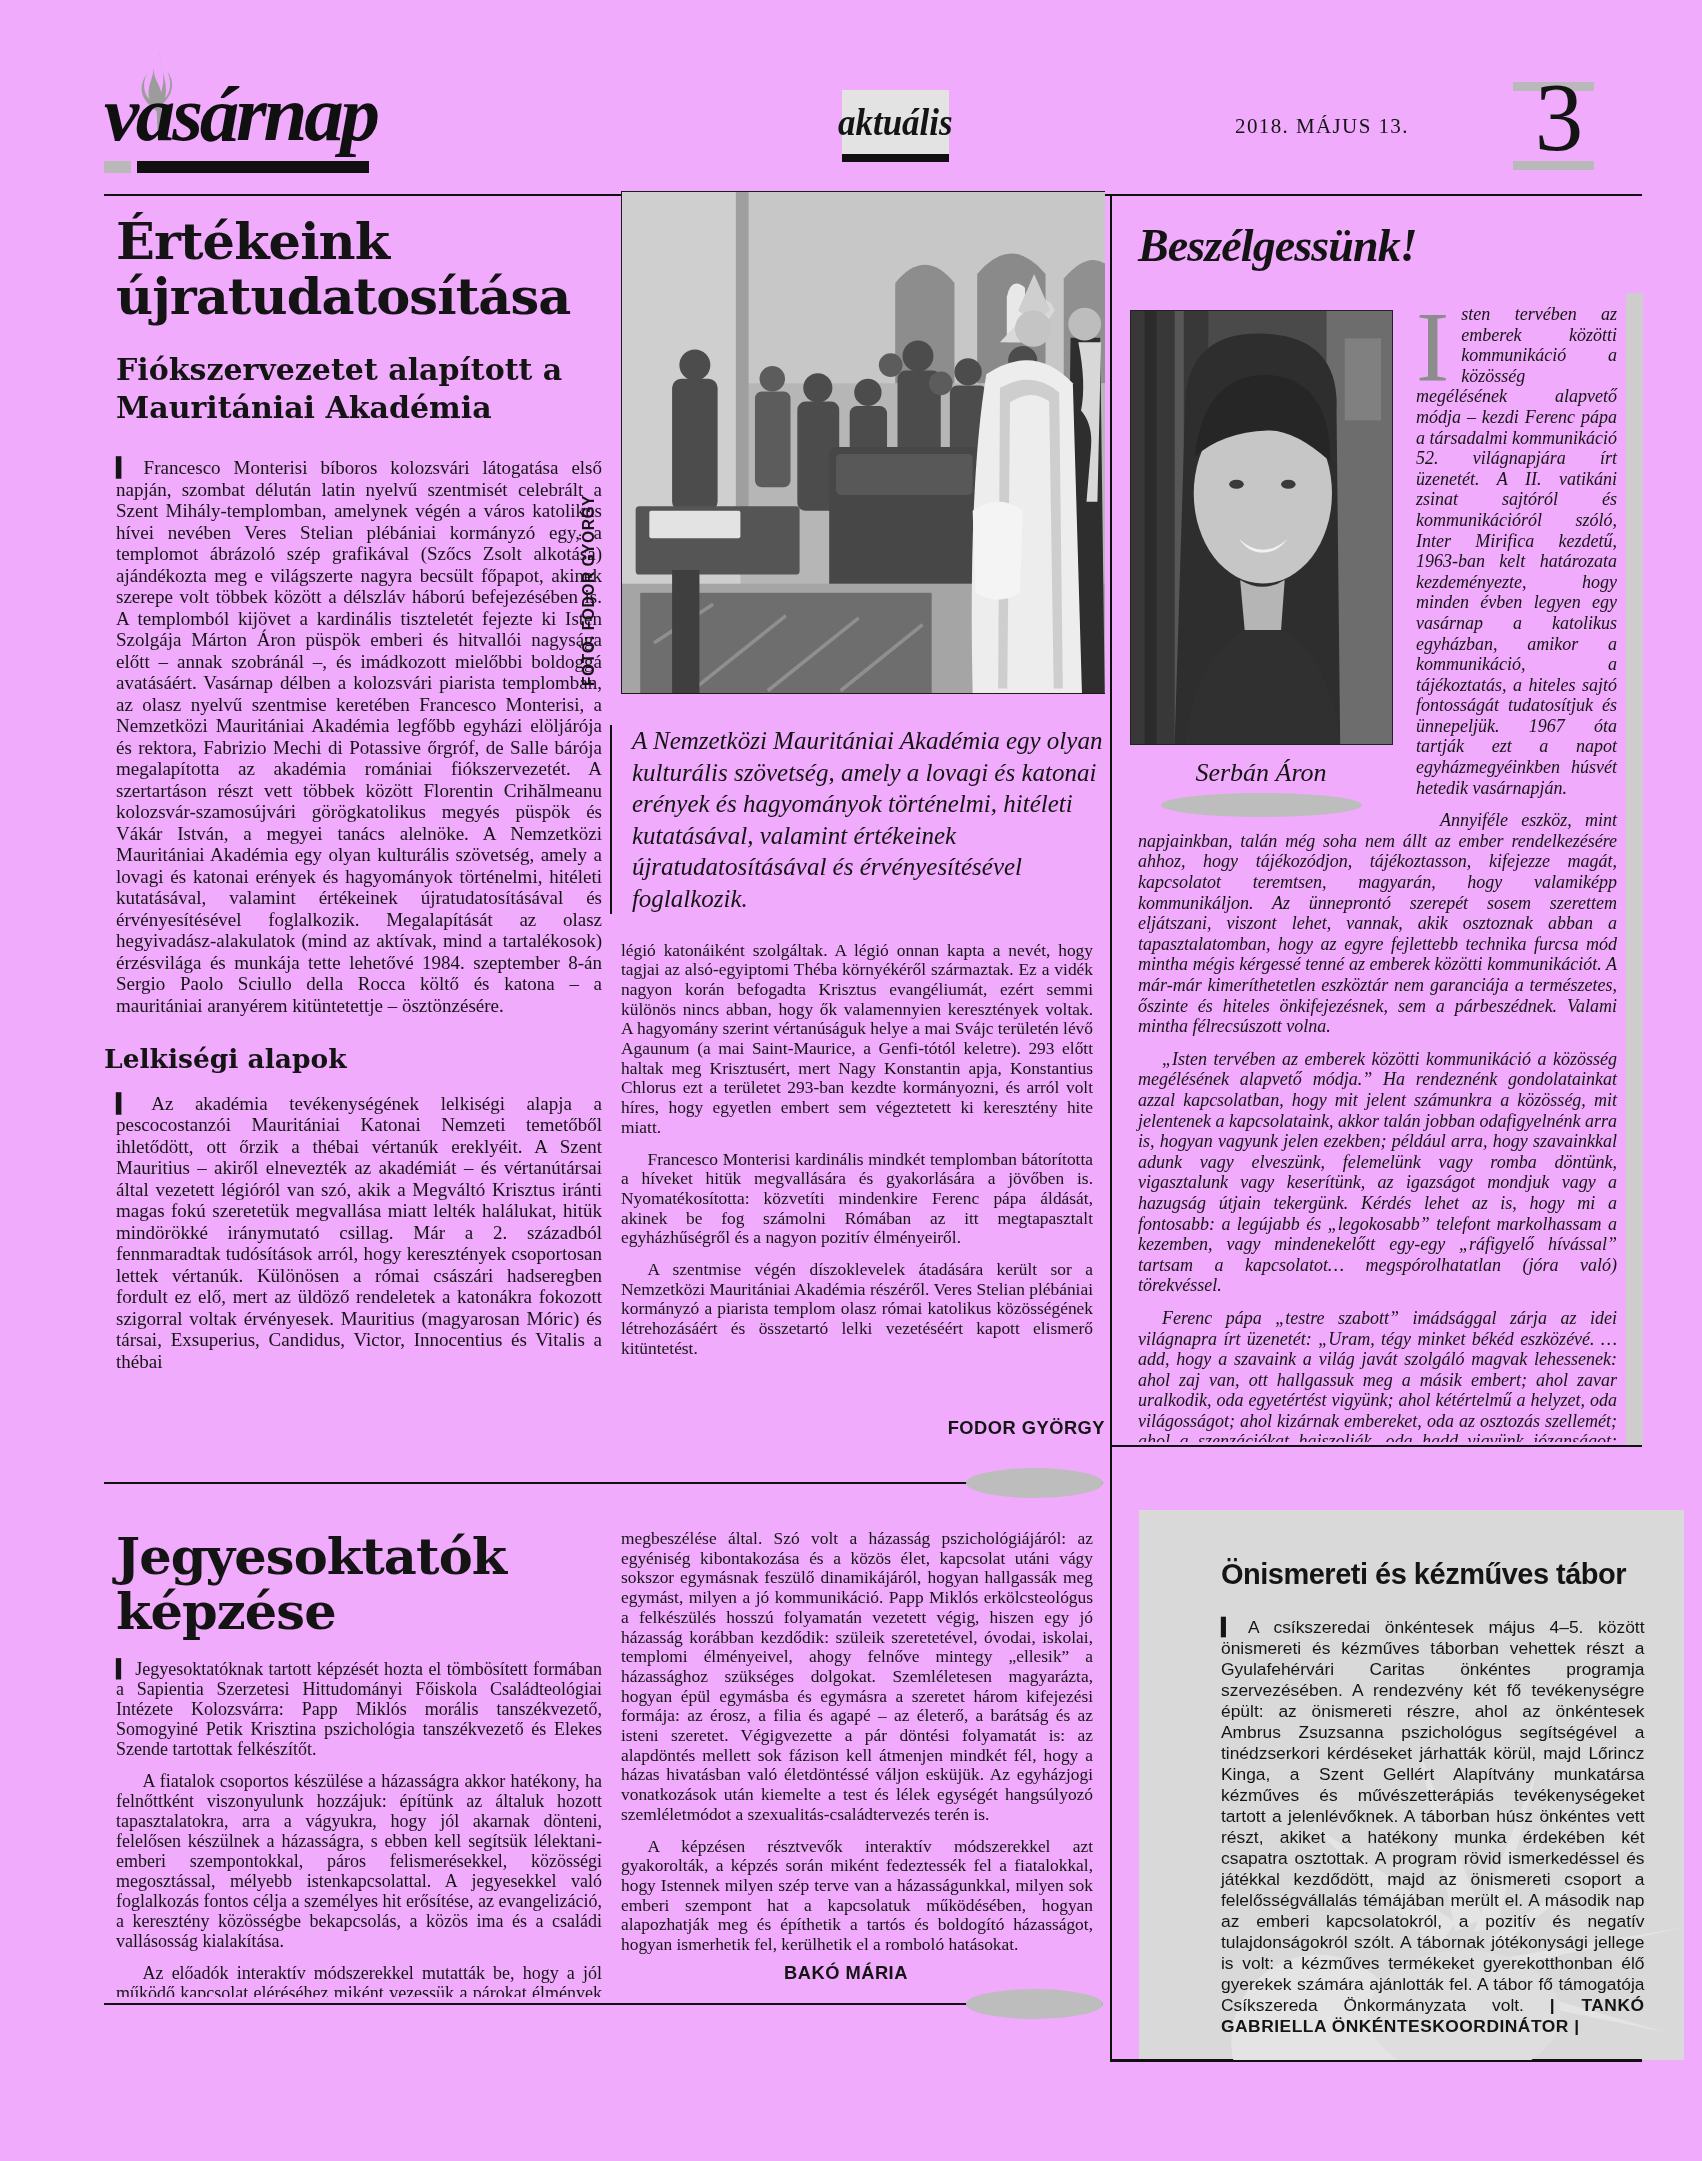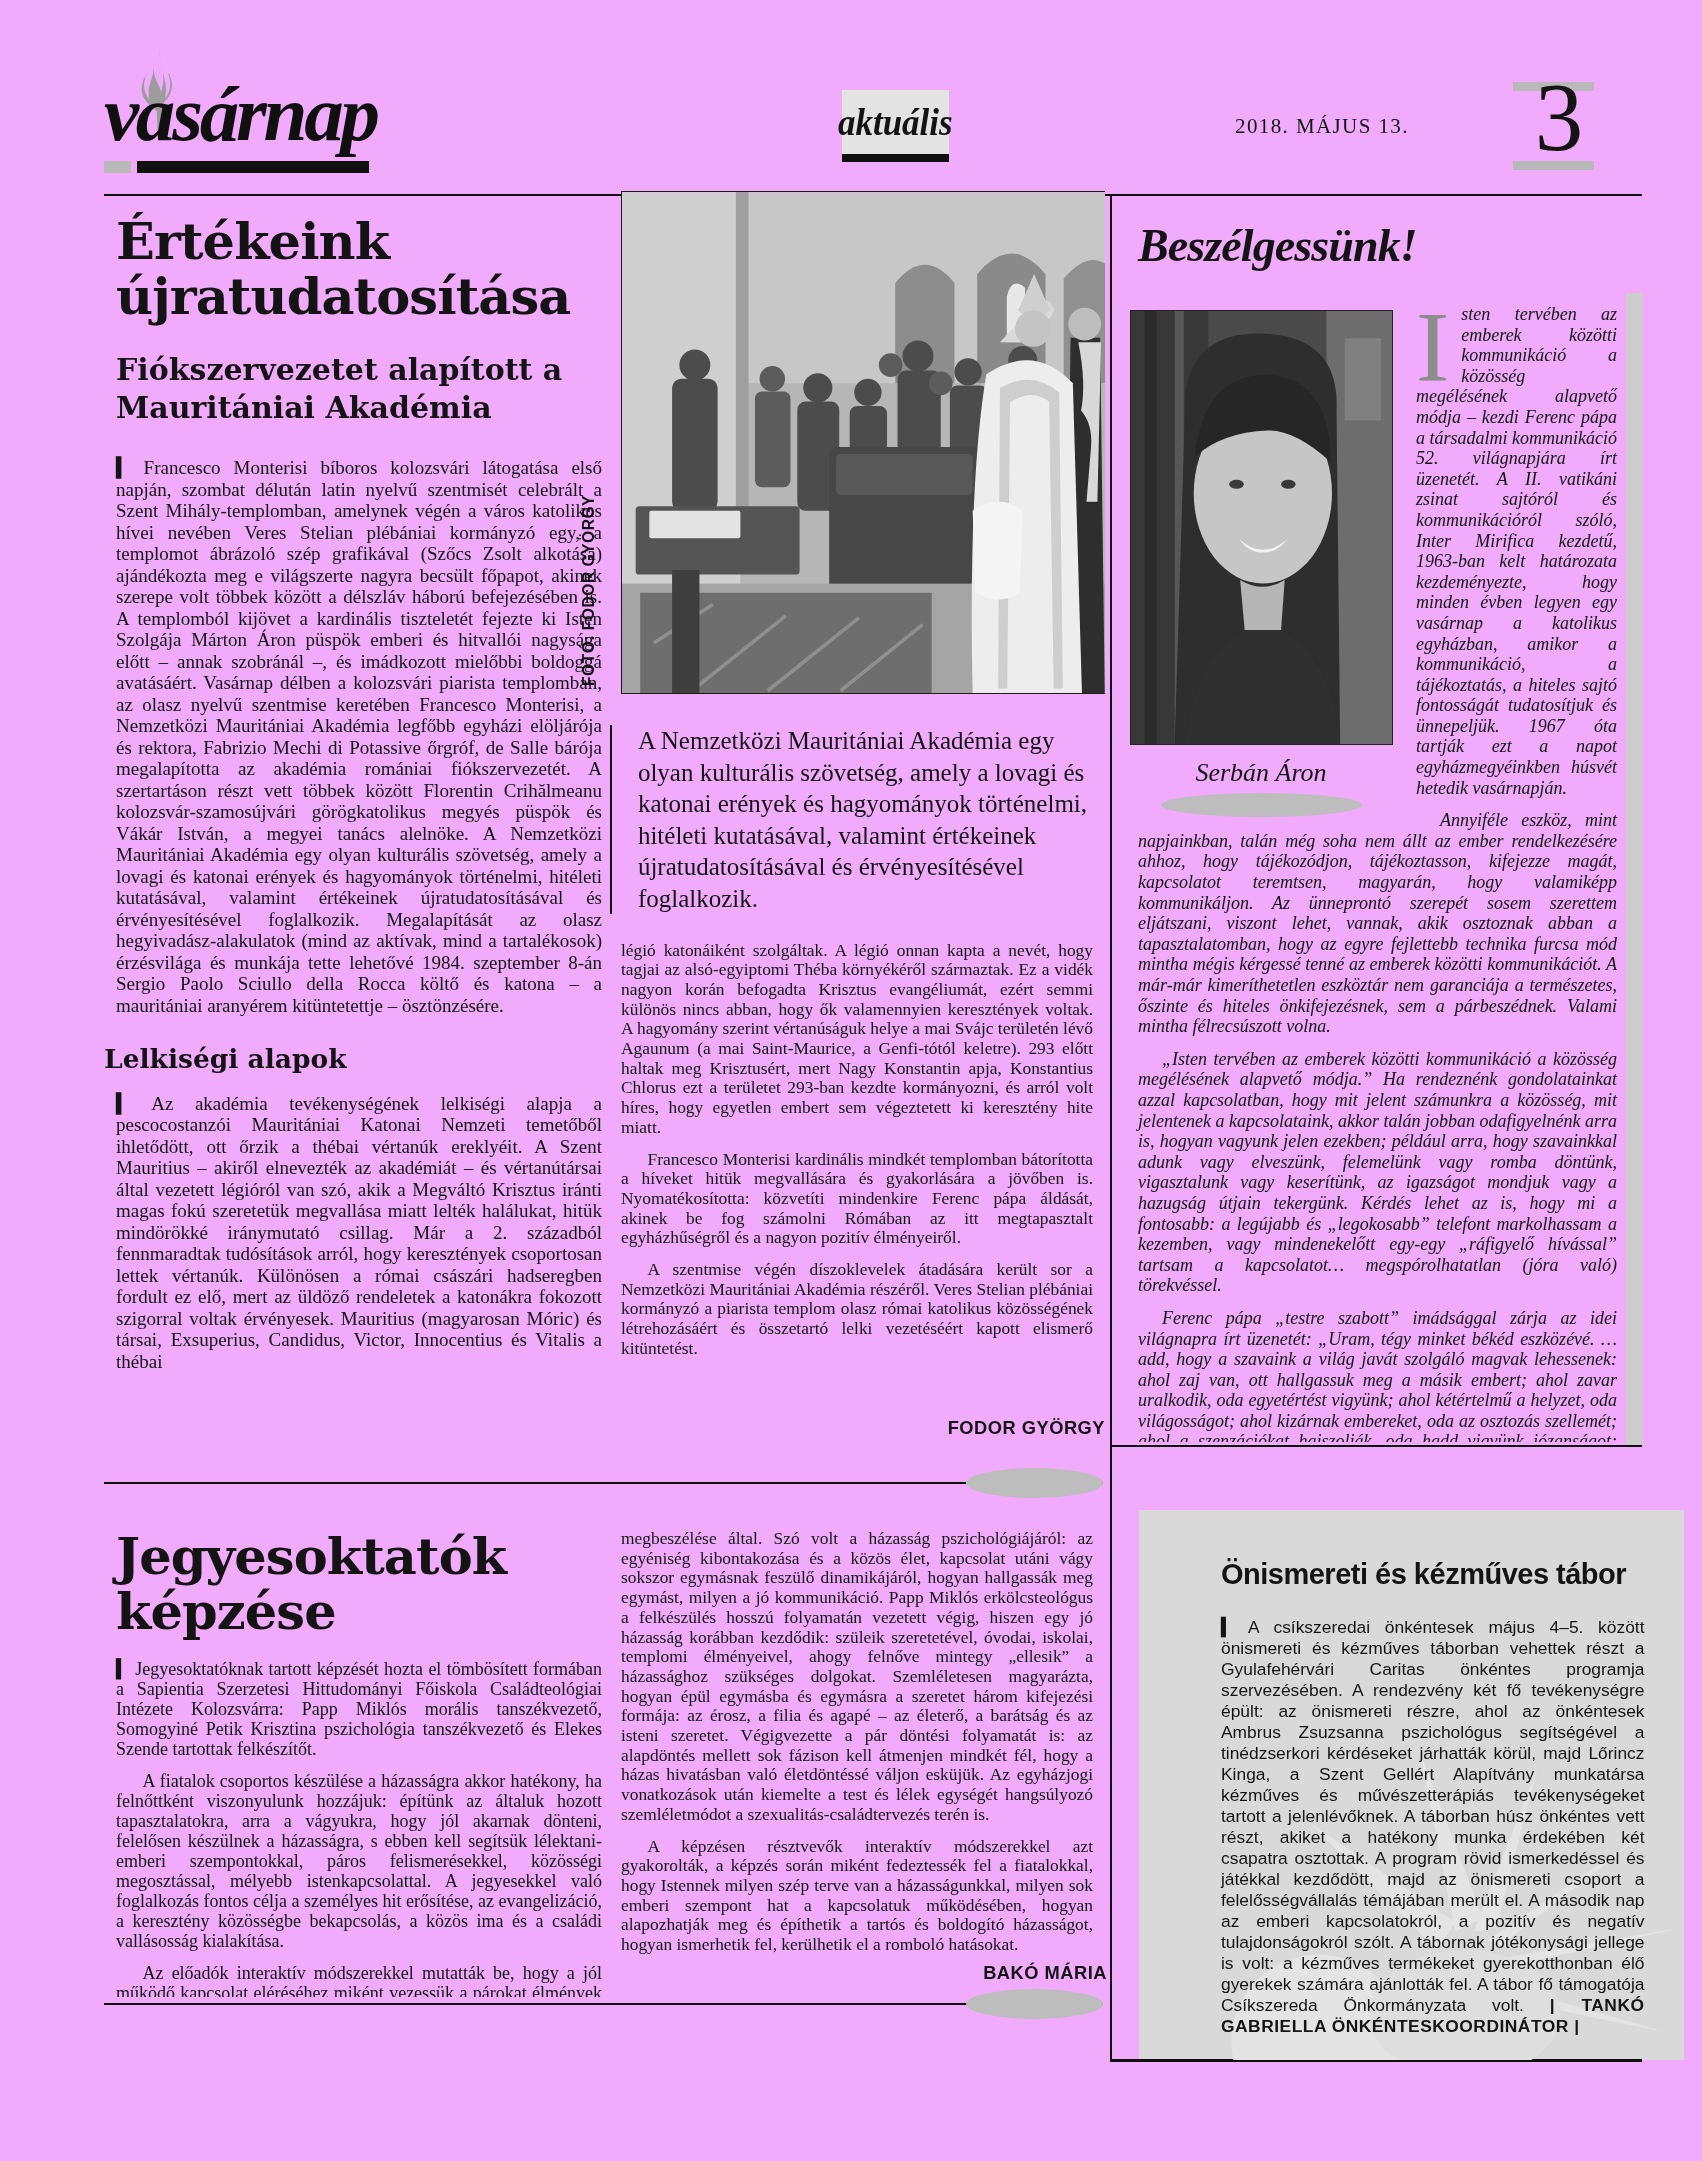--- a/index.html
+++ b/index.html
@@ -44,29 +44,29 @@
   .col-left-top .body-text.part2{margin-top:0;}
   .byline{font-family:"Liberation Sans",sans-serif;font-weight:700;font-size:18.3px;
           text-align:right;letter-spacing:0.5px;}
 
   .col-left-top{left:104px;top:202px;width:510px;height:1267px;overflow:hidden;}
   .col-mid-top{left:609px;top:179px;width:496px;height:1263px;overflow:hidden;}
   .col-mid-top .body-text{font-size:17.4px;line-height:19.7px;}
   .photo-frame{width:492px;height:503px;border:1.8px solid #1c1c1c;box-sizing:border-box;}
   .photo-credit{left:580px;top:462px;height:224px;writing-mode:vertical-rl;transform:rotate(180deg);
                 font-family:"Liberation Sans",sans-serif;font-weight:700;font-size:15.6px;letter-spacing:0.5px;}
-  .pull-quote{margin:29px 0 26.5px 0.9px;border-left:2.7px solid #111;padding-left:26px;
-              font-size:25px;line-height:1.26;font-weight:500;}
+  .pull-quote{margin:29px 0 26.5px 0.9px;border-left:2.7px solid #111;padding-left:20px;
+              font-style:italic;font-size:25px;line-height:1.26;font-weight:500;}
 
   .col-bot-left{left:104px;top:1517px;width:510px;height:480px;overflow:hidden;}
   .col-bot-left .body-text{font-size:18px;line-height:20px;margin-top:21px;}
   .col-bot-mid{left:609px;top:1517px;width:496px;height:439px;overflow:hidden;}
   .col-bot-mid .body-text{font-size:17.4px;line-height:19.7px;}
   .byline-mid-top{left:609px;top:1417px;width:496px;}
-  .byline-bot-mid{left:611px;top:1962px;width:496px;}
+  .byline-bot-mid{left:598px;top:1962px;width:496px;text-align:center;}
 
   
   .col-interview{left:1126px;top:207px;width:503px;height:1235px;overflow:hidden;}
   .interview-title{font-style:italic;font-weight:700;font-size:46px;letter-spacing:-0.9px;
                    font-family:"Liberation Serif",serif;margin-bottom:32px;}
   .interview-text{font-size:18px;line-height:20.6px;}
   .interview-text p{font-style:italic;text-align:justify;}
   .interview-text p + p{text-indent:24px;}
   .interview-text p:first-of-type::first-letter{
       float:left;font-style:normal;font-size:100px;line-height:.78;

